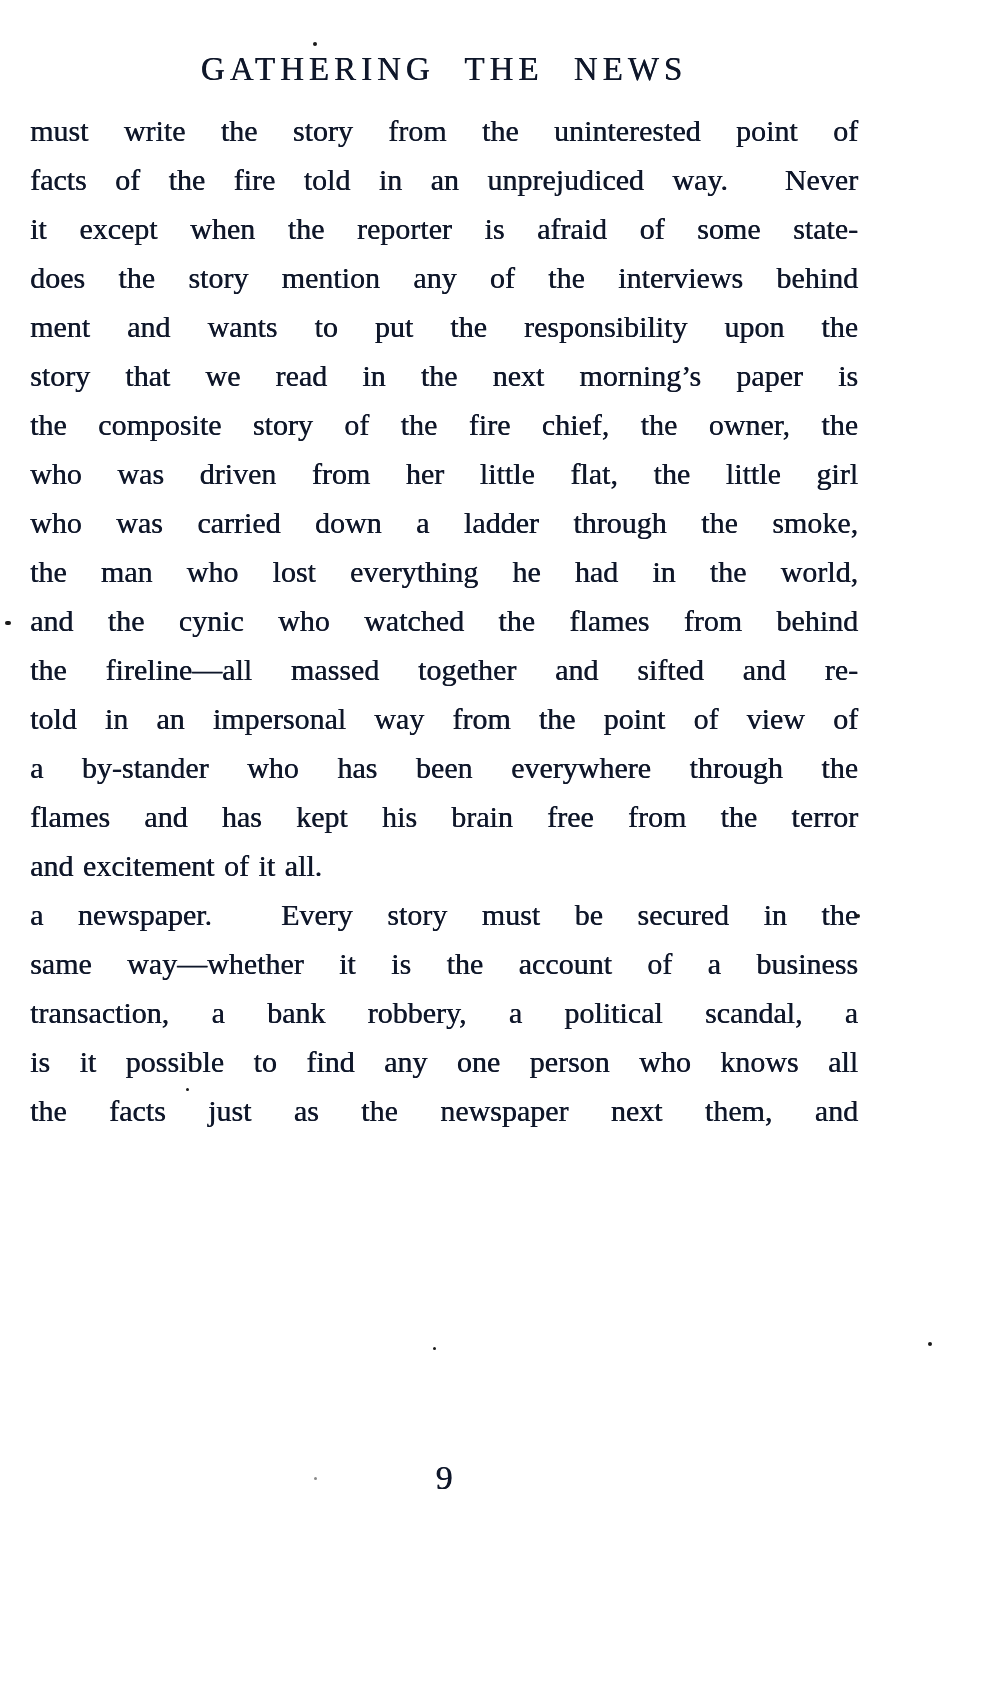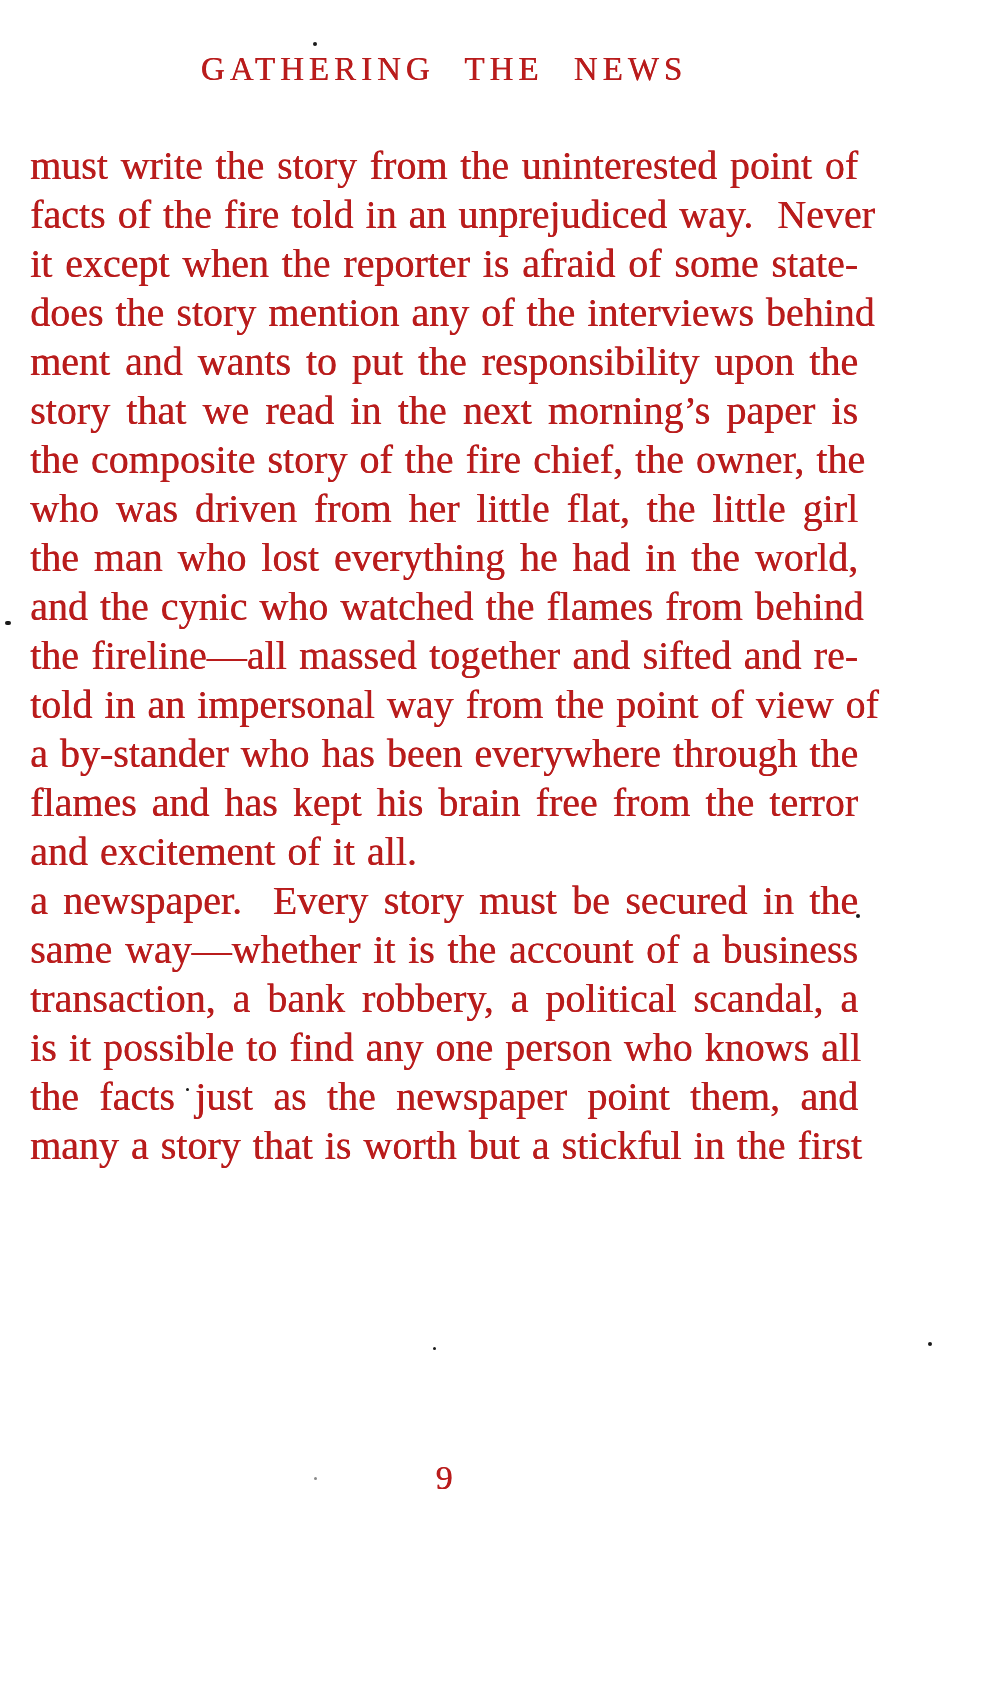--- a/index.html
+++ b/index.html
@@ -7,41 +7,41 @@
     padding: 0;
     background: #ffffff;
   }
   .page {
     position: relative;
     width: 1000px;
     height: 1684px;
     background: #ffffff;
     overflow: hidden;
     font-family: "Liberation Serif", "DejaVu Serif", serif;
-    color: #b91c1c;
+    color: #0f172a;
   }
   .running-header {
     position: absolute;
     top: 50px;
     left: 30px;
     width: 828px;
     text-align: center;
     font-size: 33px;
     line-height: 38px;
     letter-spacing: 5px;
     word-spacing: 17px;
     white-space: nowrap;
     text-shadow: 0.4px 0 currentColor;
   }
   .text-block {
     position: absolute;
-    top: 141px;
+    top: 106px;
     left: 30px;
     width: 828px;
-    font-size: 40px;
+    font-size: 30px;
     line-height: 49px;
     word-spacing: 2px;
     text-shadow: 0.4px 0 currentColor;
   }
   .line {
     height: 49px;
     text-align: justify;
     text-align-last: justify;
     white-space: nowrap;
   }
@@ -81,36 +81,36 @@
 
     <div>
       <div class="line">must write the story from the uninterested point of</div>
       <div class="line">facts of the fire told in an unprejudiced way.&nbsp; Never</div>
       <div class="line">it except when the reporter is afraid of some state-</div>
       <div class="line">does the story mention any of the interviews behind</div>
       <div class="line">ment and wants to put the responsibility upon the</div>
       <div class="line">story that we read in the next morning’s paper is</div>
       <div class="line">the composite story of the fire chief, the owner, the</div>
       <div class="line">who was driven from her little flat, the little girl</div>
+      <div class="line">who was carried down a ladder through the smoke,</div>
       <div class="line">the man who lost everything he had in the world,</div>
       <div class="line">and the cynic who watched the flames from behind</div>
       <div class="line">the fireline—all massed together and sifted and re-</div>
       <div class="line">told in an impersonal way from the point of view of</div>
       <div class="line">a by-stander who has been everywhere through the</div>
       <div class="line">flames and has kept his brain free from the terror</div>
       <div class="line flush-left">and excitement of it all.</div>
     </div>
 
     <div>
       <div class="line">a newspaper.&nbsp; Every story must be secured in the</div>
       <div class="line">same way—whether it is the account of a business</div>
       <div class="line">transaction, a bank robbery, a political scandal, a</div>
       <div class="line">is it possible to find any one person who knows all</div>
-      <div class="line">the facts just as the newspaper point them, and</div>
-      <div class="line">many a story that is worth but a stickful in the first</div>
+      <div class="line">the facts just as the newspaper next them, and</div>
     </div>
 
   </div>
 
   <div class="page-number">9</div>
 
   <div class="speck" style="left:313px; top:42px;  width:4px; height:4px;"></div>
   <div class="speck" style="left:5px;   top:621px; width:6px; height:4px; border-radius:2px;"></div>
   <div class="speck" style="left:856px; top:914px; width:4px; height:4px;"></div>
   <div class="speck" style="left:186px; top:1088px;width:3px; height:3px;"></div>

